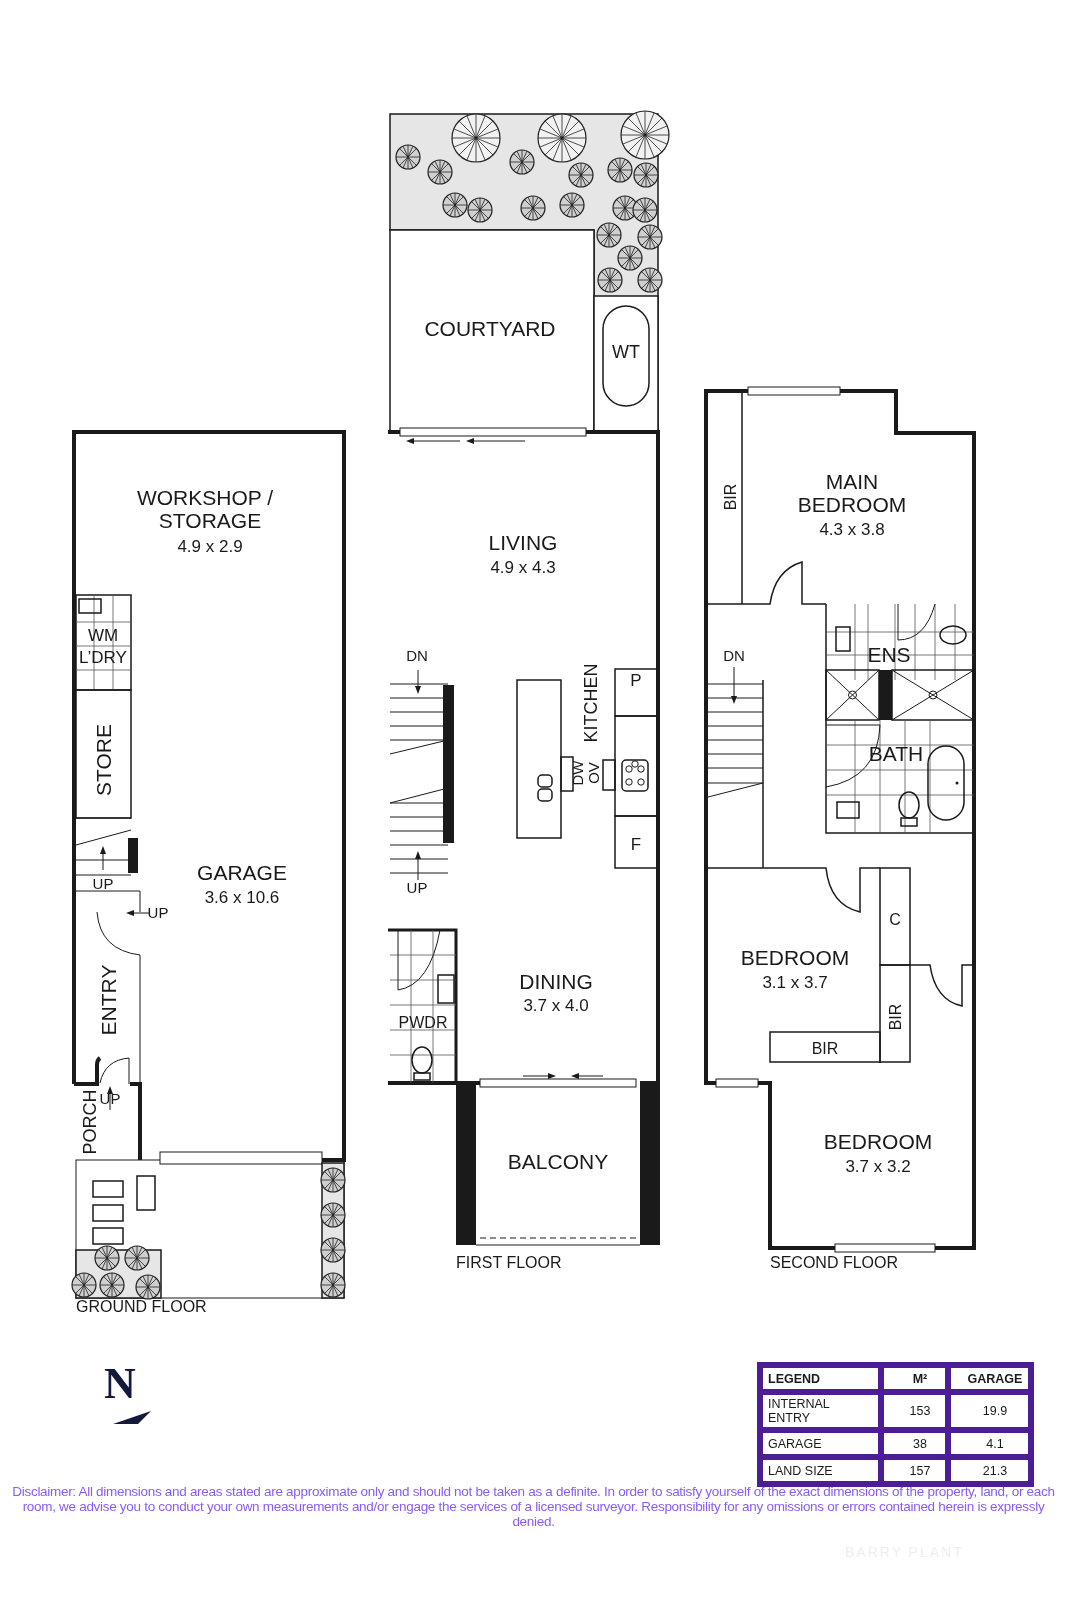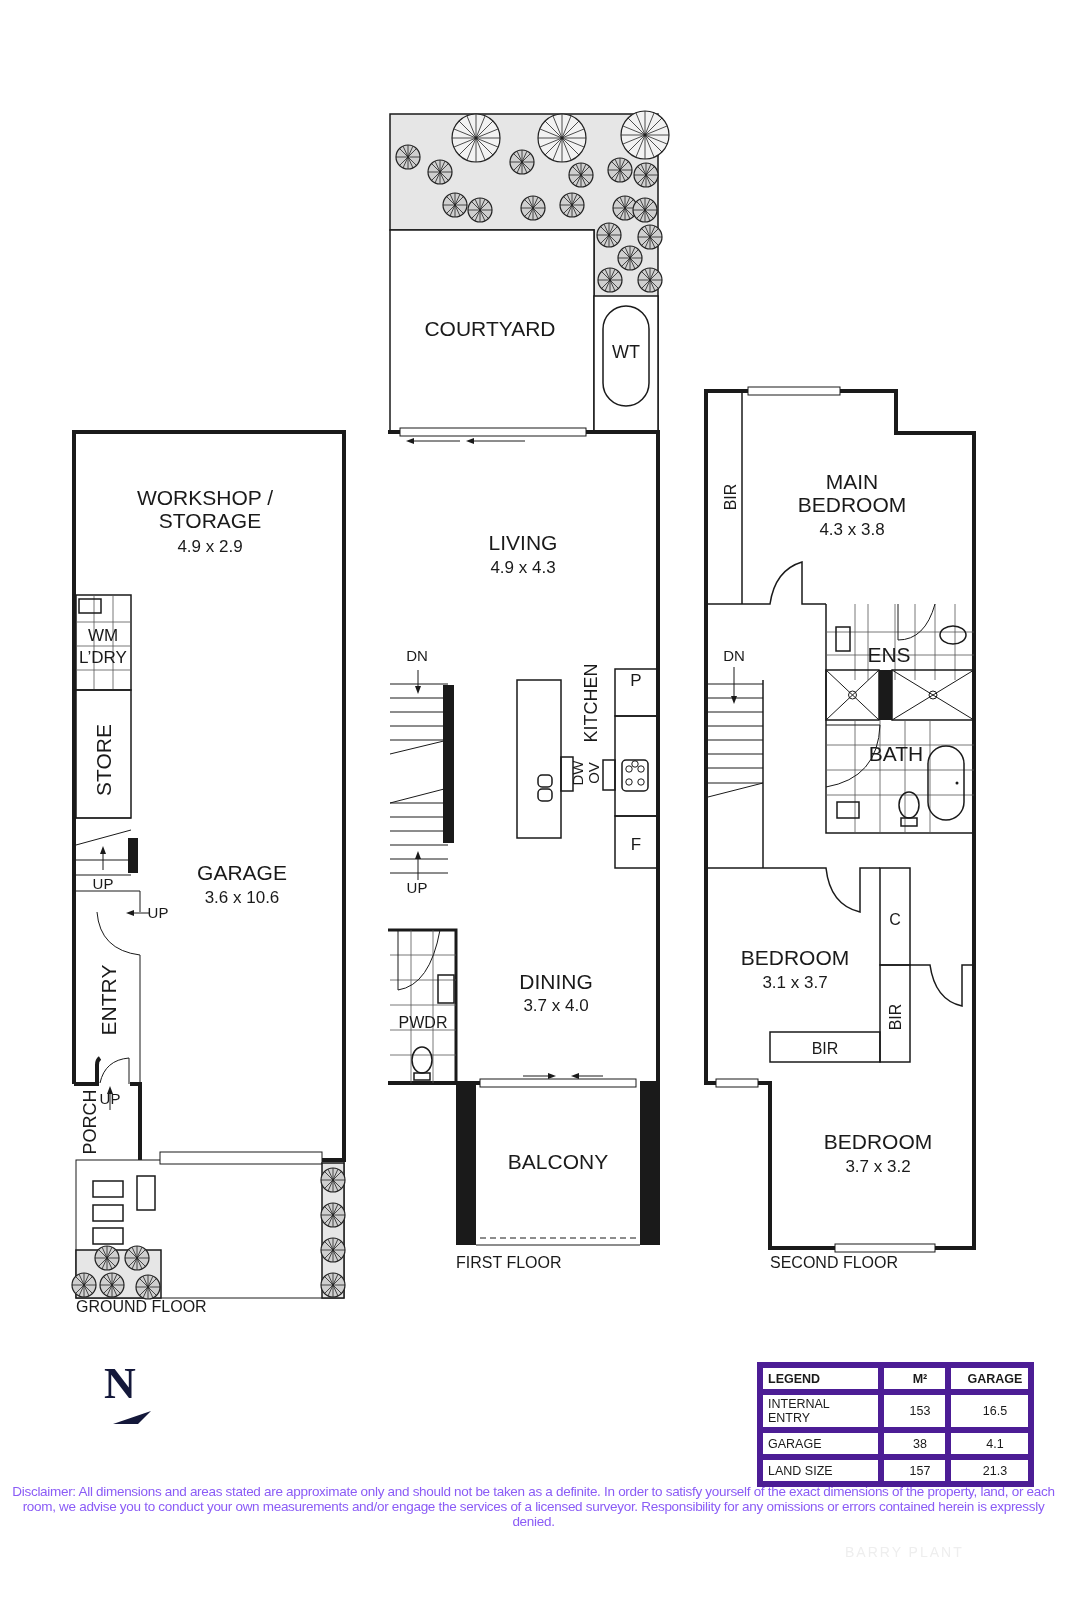--- a/index.html
+++ b/index.html
@@ -251,21 +251,21 @@
 <table class="legend">
   <tbody>
       <tr>
     <th style="width:105px">LEGEND</th>
     <th class="c" style="width:40px">M²</th>
     <th class="c" style="width:56px">GARAGE</th>
   </tr>
   <tr>
     <td>INTERNAL ENTRY</td>
     <td class="c">153</td>
-    <td class="c">16.5</td>
+    <td class="c">19.9</td>
   </tr>
   <tr>
     <td>GARAGE</td>
     <td class="c">38</td>
     <td class="c">4.1</td>
   </tr>
   <tr>
     <td>LAND SIZE</td>
     <td class="c">157</td>
     <td class="c">21.3</td>

